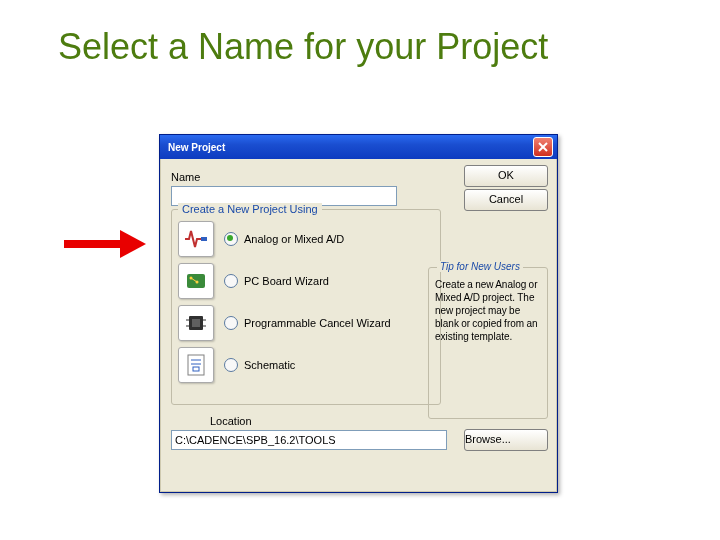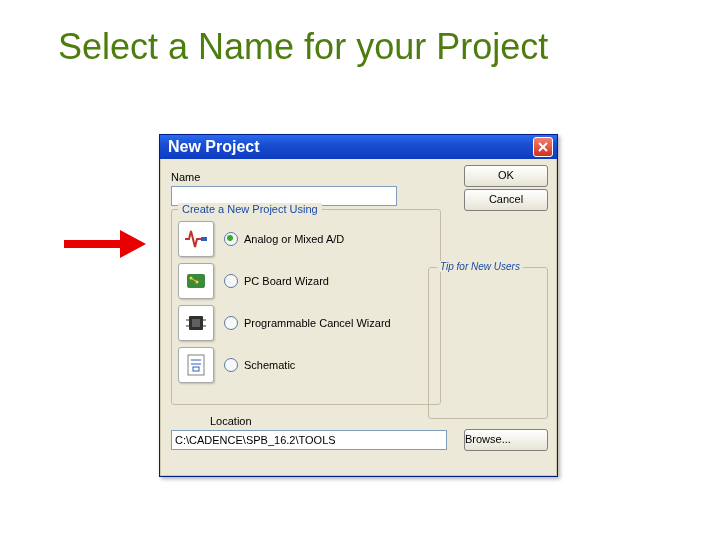--- a/index.html
+++ b/index.html
@@ -55,42 +55,42 @@
     border: 1px solid #001e8a;
   }
   .titlebar {
     height: 24px;
     background: linear-gradient(to bottom, #2a6af0 0%, #1a4ed0 40%, #0d3bc0 100%);
     display: flex;
     align-items: center;
     padding: 0 4px 0 8px;
     color: #fff;
     font-weight: bold;
-    font-size: 16px;
+    font-size: 10px;
     gap: 11px;
   }
   .titlebar .title-text { flex: 1; }
   .close-btn {
     width: 18px;
     height: 18px;
     background: linear-gradient(to bottom, #f08070, #d03020);
     border: 1px solid #fff;
     border-radius: 3px;
     display: flex;
     align-items: center;
     justify-content: center;
     color: #fff;
     font-weight: bold;
     cursor: pointer;
   }
   .dlg-body {
     background: #ece9d8;
     border: 1px solid #cfcab0;
     border-top: 0;
-    padding: 8px 8px 0 10px;
+    padding: 8px 8px 16px 10px;
     position: relative;
     min-height: 308px;
   }
   .name-label {
     font-size: 11px;
     color: #000;
     position: absolute;
     top: 12px;
     left: 10px;
   }
@@ -321,20 +321,21 @@
               <rect x="10" y="15" width="6" height="4" fill="none" stroke="#3060c0"></rect>
             </svg>
         </div>
         <div class="radio"></div>
         <span class="pt-label">Schematic</span>
       </div>
     </div>
 
     <div class="tipbox">
       <span class="tip-title">Tip for New Users</span>
+      <div class="tip-text">Create a new Analog or Mixed A/D project. The new project may be blank or copied from an existing template.</div>
     </div>
 
     <div class="loc-label">Location</div>
     <input class="loc-input" value="C:\CADENCE\SPB_16.2\TOOLS" style="">
     <div class="browse-btn">Browse...</div>
 
   </div>
 </div>
 
 </body></html>

